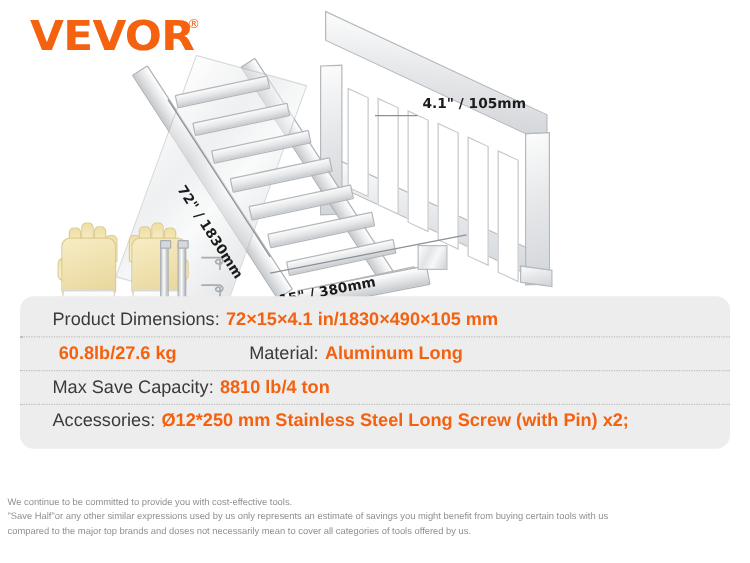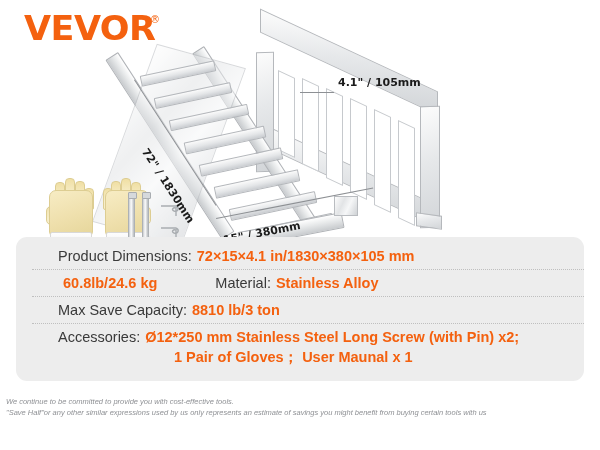--- a/index.html
+++ b/index.html
@@ -105,21 +105,21 @@
   }
   #dim-width{
     left:222px;top:206px;
     transform:rotate(-11deg);transform-origin:left top;
   }
   .lead{position:absolute;background:#8d9094;}
   
   #spec-table{
     position:absolute;left:16px;top:237px;width:568px;
     background:#ededed;border-radius:11px;
-    padding:6px 0 8px 16px;box-sizing:border-box;
+    padding:6px 0 8px 0;box-sizing:border-box;
   }
   .spec-row{
     display:flex;align-items:baseline;
     padding:5px 0 5px 26px;
     border-bottom:1px dotted #bfbfbf;
   }
   .spec-row:last-child{border-bottom:none;}
   .spec-label{
     font-size:14.5px;color:#3a3a3a;
     font-family:"Liberation Sans", sans-serif;
@@ -132,21 +132,20 @@
   }
   .spec-col-2{margin-left:58px;text-align:right;}
   #accessories-row{flex-direction:column;align-items:flex-start;padding-bottom:6px;}
   .acc-line-1{display:flex;align-items:baseline;}
   .acc-line-2{margin-left:116px;margin-top:3px;}
   
   #disclaimer{
     position:absolute;left:6px;top:396px;width:590px;
     font-size:7.5px;line-height:11.4px;color:#8e9094;
     font-family:"Liberation Sans", sans-serif;
-    font-style:italic;
   }
   #disclaimer p{margin:0;}
 </style>
 </head>
 <body>
 
 <div id="brand-logo">
   <span id="brand-wordmark">VEVOR</span>
   <span id="brand-reg">®</span>
 </div>
@@ -231,39 +230,39 @@
 
   <div class="dim" id="dim-height">4.1" / 105mm</div>
   <div class="dim" id="dim-length">72" / 1830mm</div>
   <div class="dim" id="dim-width">15" / 380mm</div>
 </div>
 
 <div id="spec-table">
 
   <div class="spec-row">
     <span class="spec-label">Product Dimensions:</span>
-    <span class="spec-value">72×15×4.1 in/1830×380×105 mm</span>
+    <span class="spec-value">72×15×4.1 in/1830×490×105 mm</span>
   </div>
 
   <div class="spec-row">
-    <span class="spec-value">60.8lb/24.6 kg</span>
+    <span class="spec-value">60.8lb/27.6 kg</span>
     <span class="spec-label spec-col-2">Material:</span>
-    <span class="spec-value">Stainless Alloy</span>
+    <span class="spec-value">Aluminum Long</span>
   </div>
 
   <div class="spec-row">
     <span class="spec-label">Max Save Capacity:</span>
-    <span class="spec-value">8810 lb/3 ton</span>
+    <span class="spec-value">8810 lb/4 ton</span>
   </div>
 
   <div class="spec-row" id="accessories-row">
     <div class="acc-line-1">
       <span class="spec-label">Accessories:</span>
       <span class="spec-value">Ø12*250 mm Stainless Steel Long Screw (with Pin) x2;</span>
     </div>
-    <span class="spec-value acc-line-2">1 Pair of Gloves；  User Maunal x 1</span>
   </div>
 </div>
 
 <div id="disclaimer">
   <p>We continue to be committed to provide you with cost-effective tools.</p>
   <p>"Save Half"or any other similar expressions used by us only represents an estimate of savings you might benefit from buying certain tools with us</p>
+  <p>compared to the major top brands and doses not necessarily mean to cover all categories of tools offered by us.</p>
 </div>
 
 </body></html>

